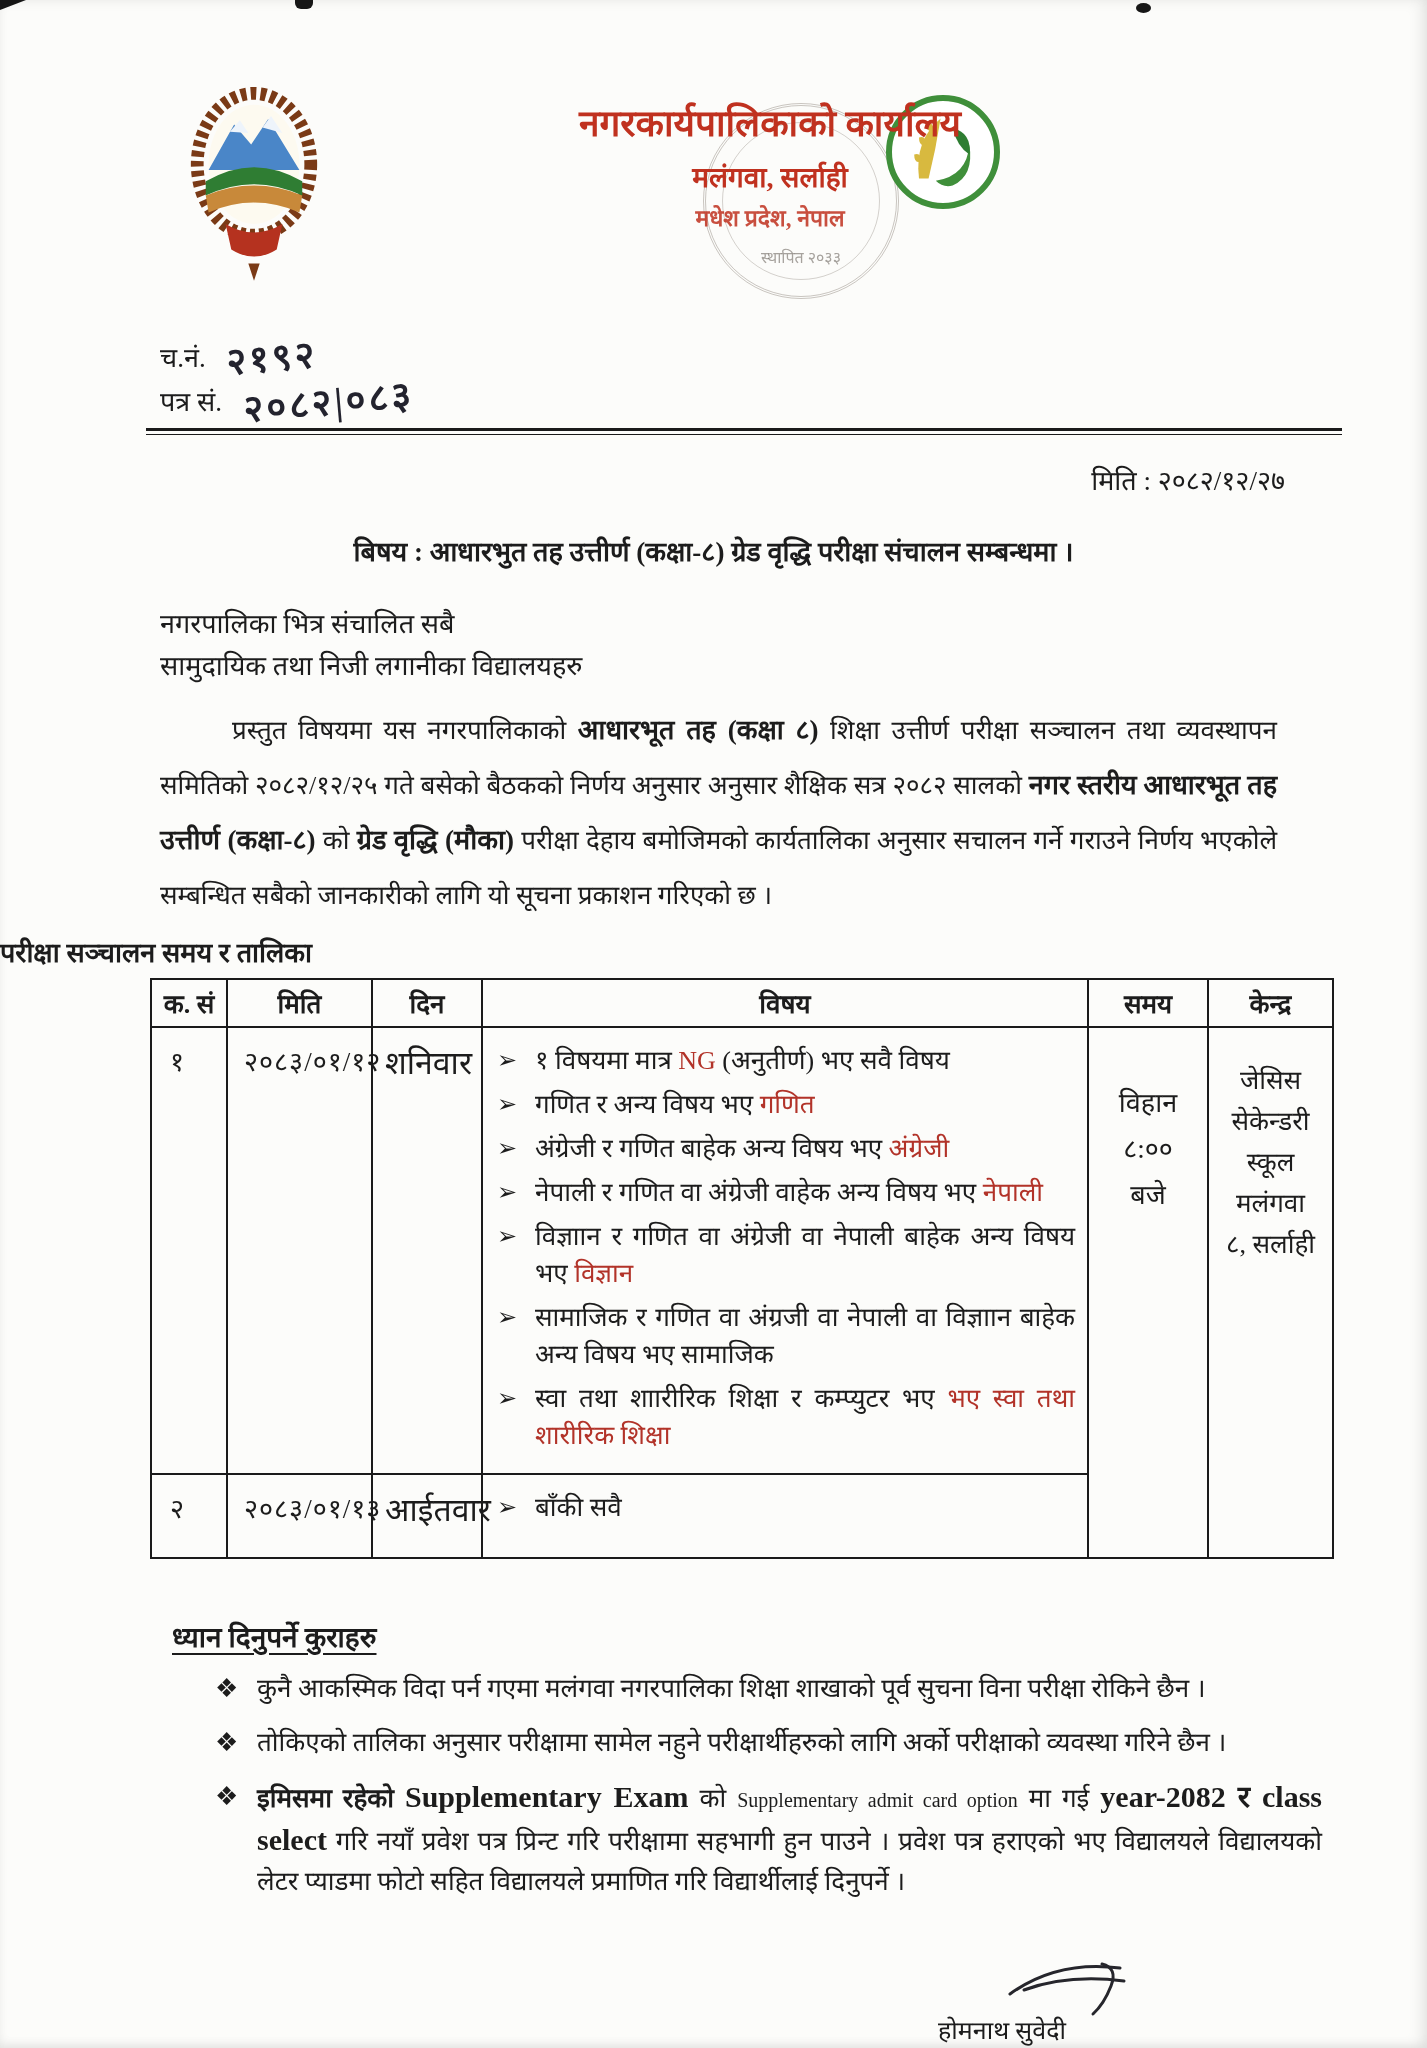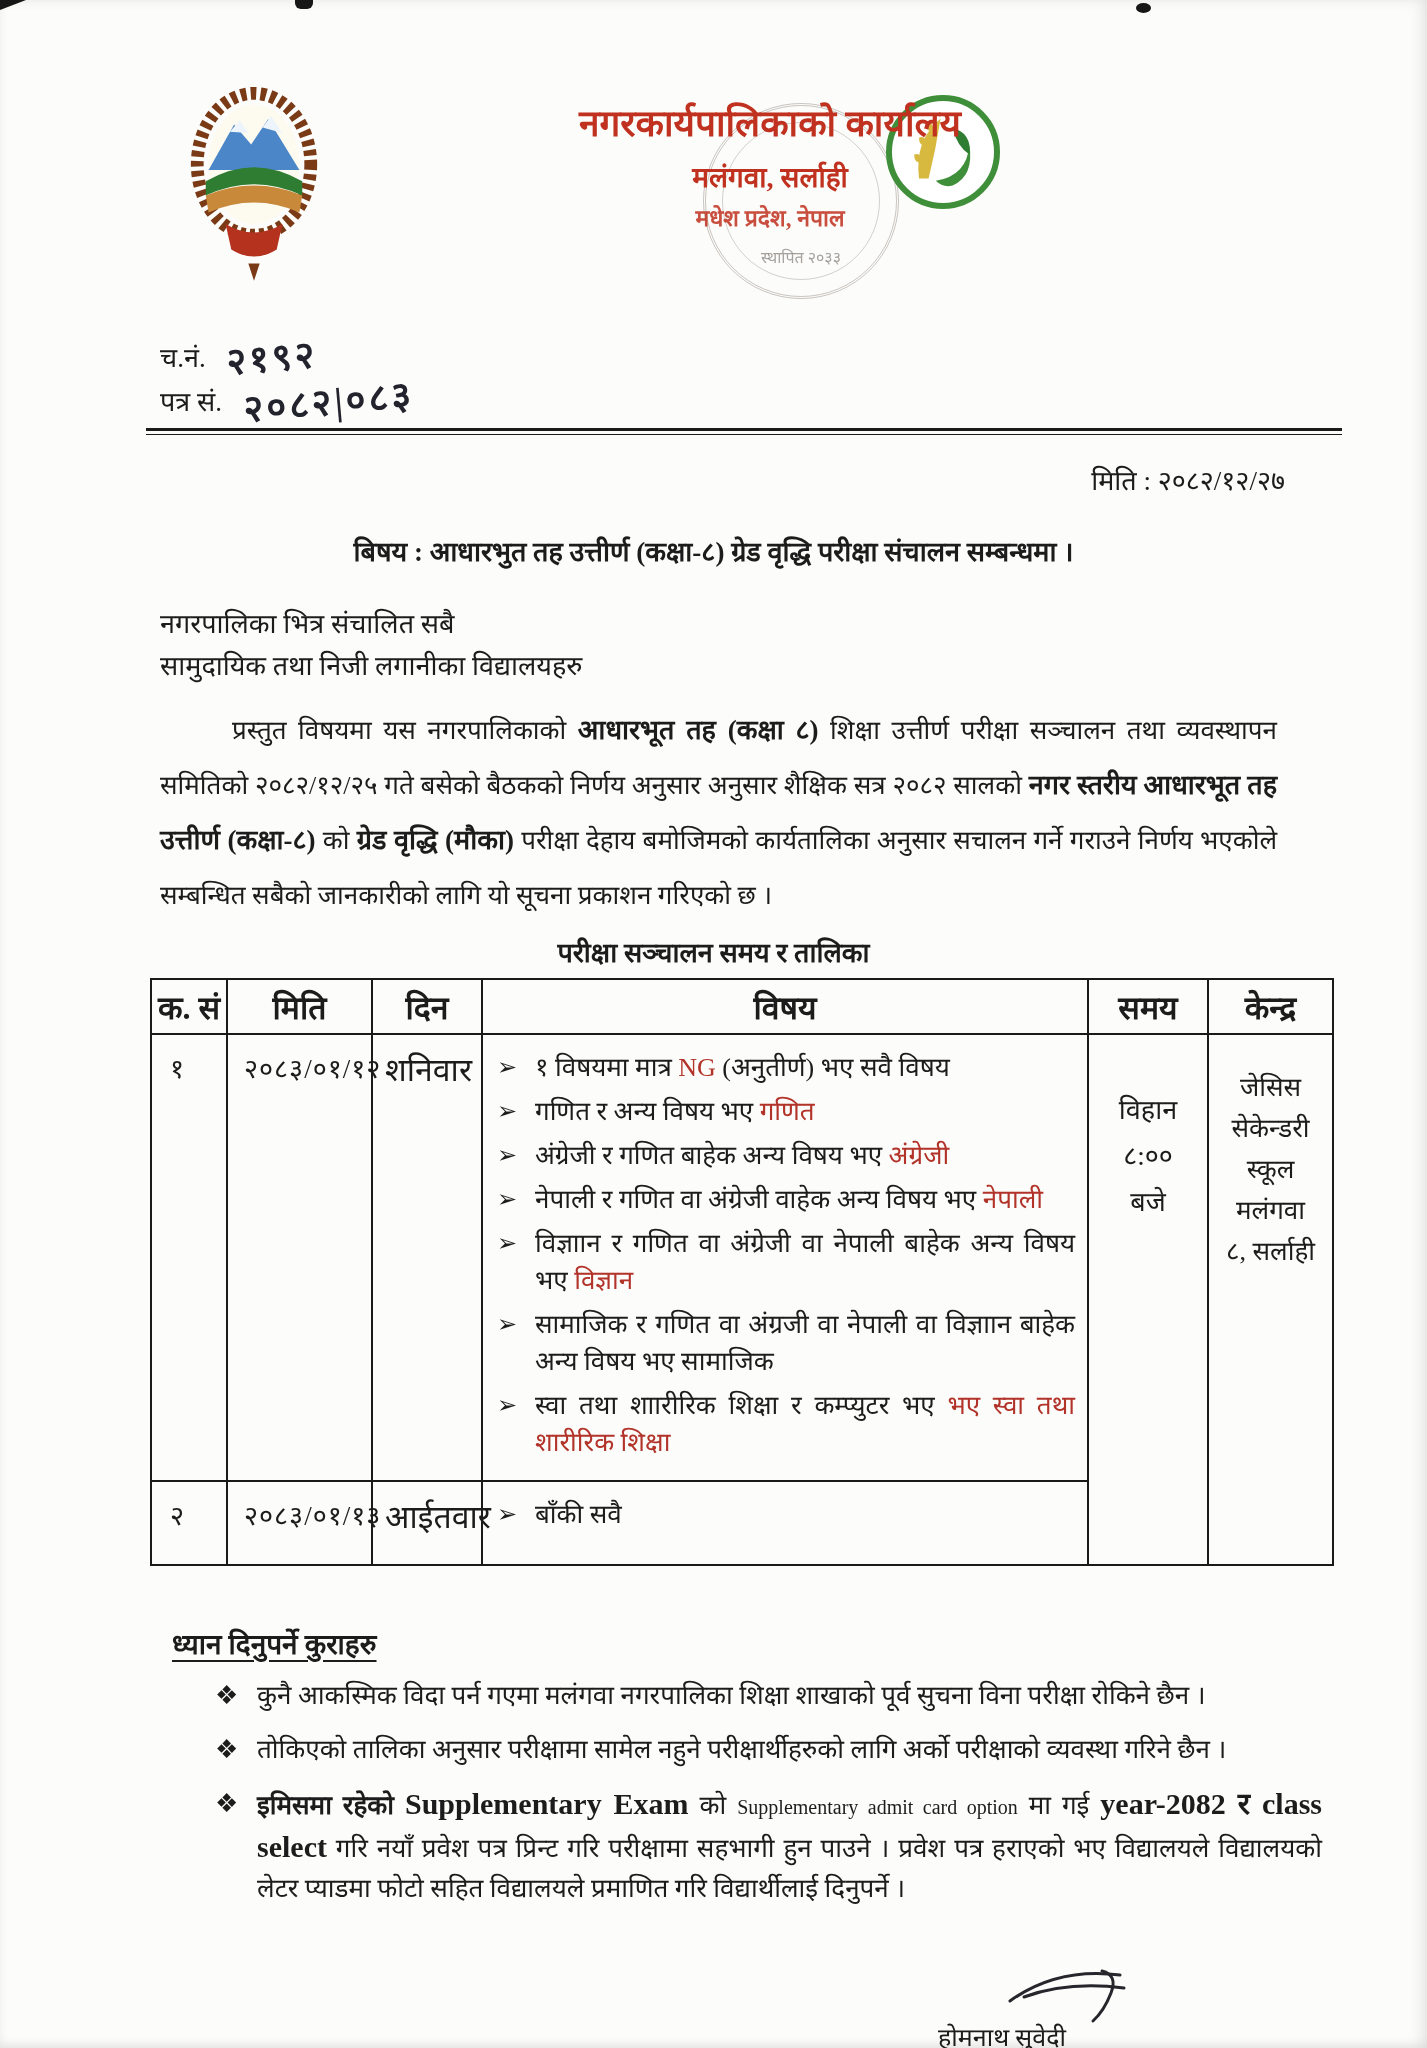--- a/index.html
+++ b/index.html
@@ -45,29 +45,29 @@
 
   .dateline{margin:26px 142px 0 0;text-align:right;font-size:27px;}
 
   .subject{margin:34px 60px 0 60px;text-align:center;font-weight:bold;font-size:27px;}
 
   .salutation{margin:34px 0 0 160px;font-size:27px;line-height:42px;}
 
   .bodypara{margin:16px 150px 0 160px;font-size:26px;line-height:55px;text-align:justify;text-indent:72px;}
   .bodypara b{font-size:27px;}
 
-  .tabletitle{margin:10px 0 0 0;text-align:center;font-weight:bold;font-size:27px;}
+  .tabletitle{margin:10px 0 0 0;text-align:left;font-weight:bold;font-size:27px;}
 
   
   table.sched{border-collapse:collapse;margin:8px 0 0 150px;width:1182px;table-layout:fixed;}
   table.sched col.c1{width:76px;} table.sched col.c2{width:145px;}
   table.sched col.c3{width:110px;} table.sched col.c4{width:606px;}
   table.sched col.c5{width:120px;} table.sched col.c6{width:125px;}
   table.sched th,table.sched td{border:2px solid #1a1a1a;vertical-align:top;}
-  table.sched th{font-size:32px;font-weight:bold;padding:5px 4px;text-align:center;margin-top:30px;}
+  table.sched th{font-size:26px;font-weight:bold;padding:5px 4px;text-align:center;margin-top:30px;}
   td.sn{font-size:27px;padding:14px 0 0 18px;}
   td.date{font-size:27px;padding:14px 0 0 16px;letter-spacing:1px;}
   td.day{font-size:32px;padding:12px 0 0 12px;}
   td.subjects{padding:14px 12px 12px 14px;}
   .bullet{display:flex;gap:12px;font-size:26px;line-height:37px;margin-bottom:7px;}
   .bullet .arrow{flex:0 0 26px;font-size:24px;line-height:37px;}
   .bullet .btext{text-align:justify;}
   .red{color:#b23329;}
   td.time{text-align:center;font-size:27px;line-height:46px;white-space:pre-line;padding-top:52px;}
   td.center{text-align:center;font-size:26px;line-height:41px;white-space:pre-line;padding-top:32px;}

